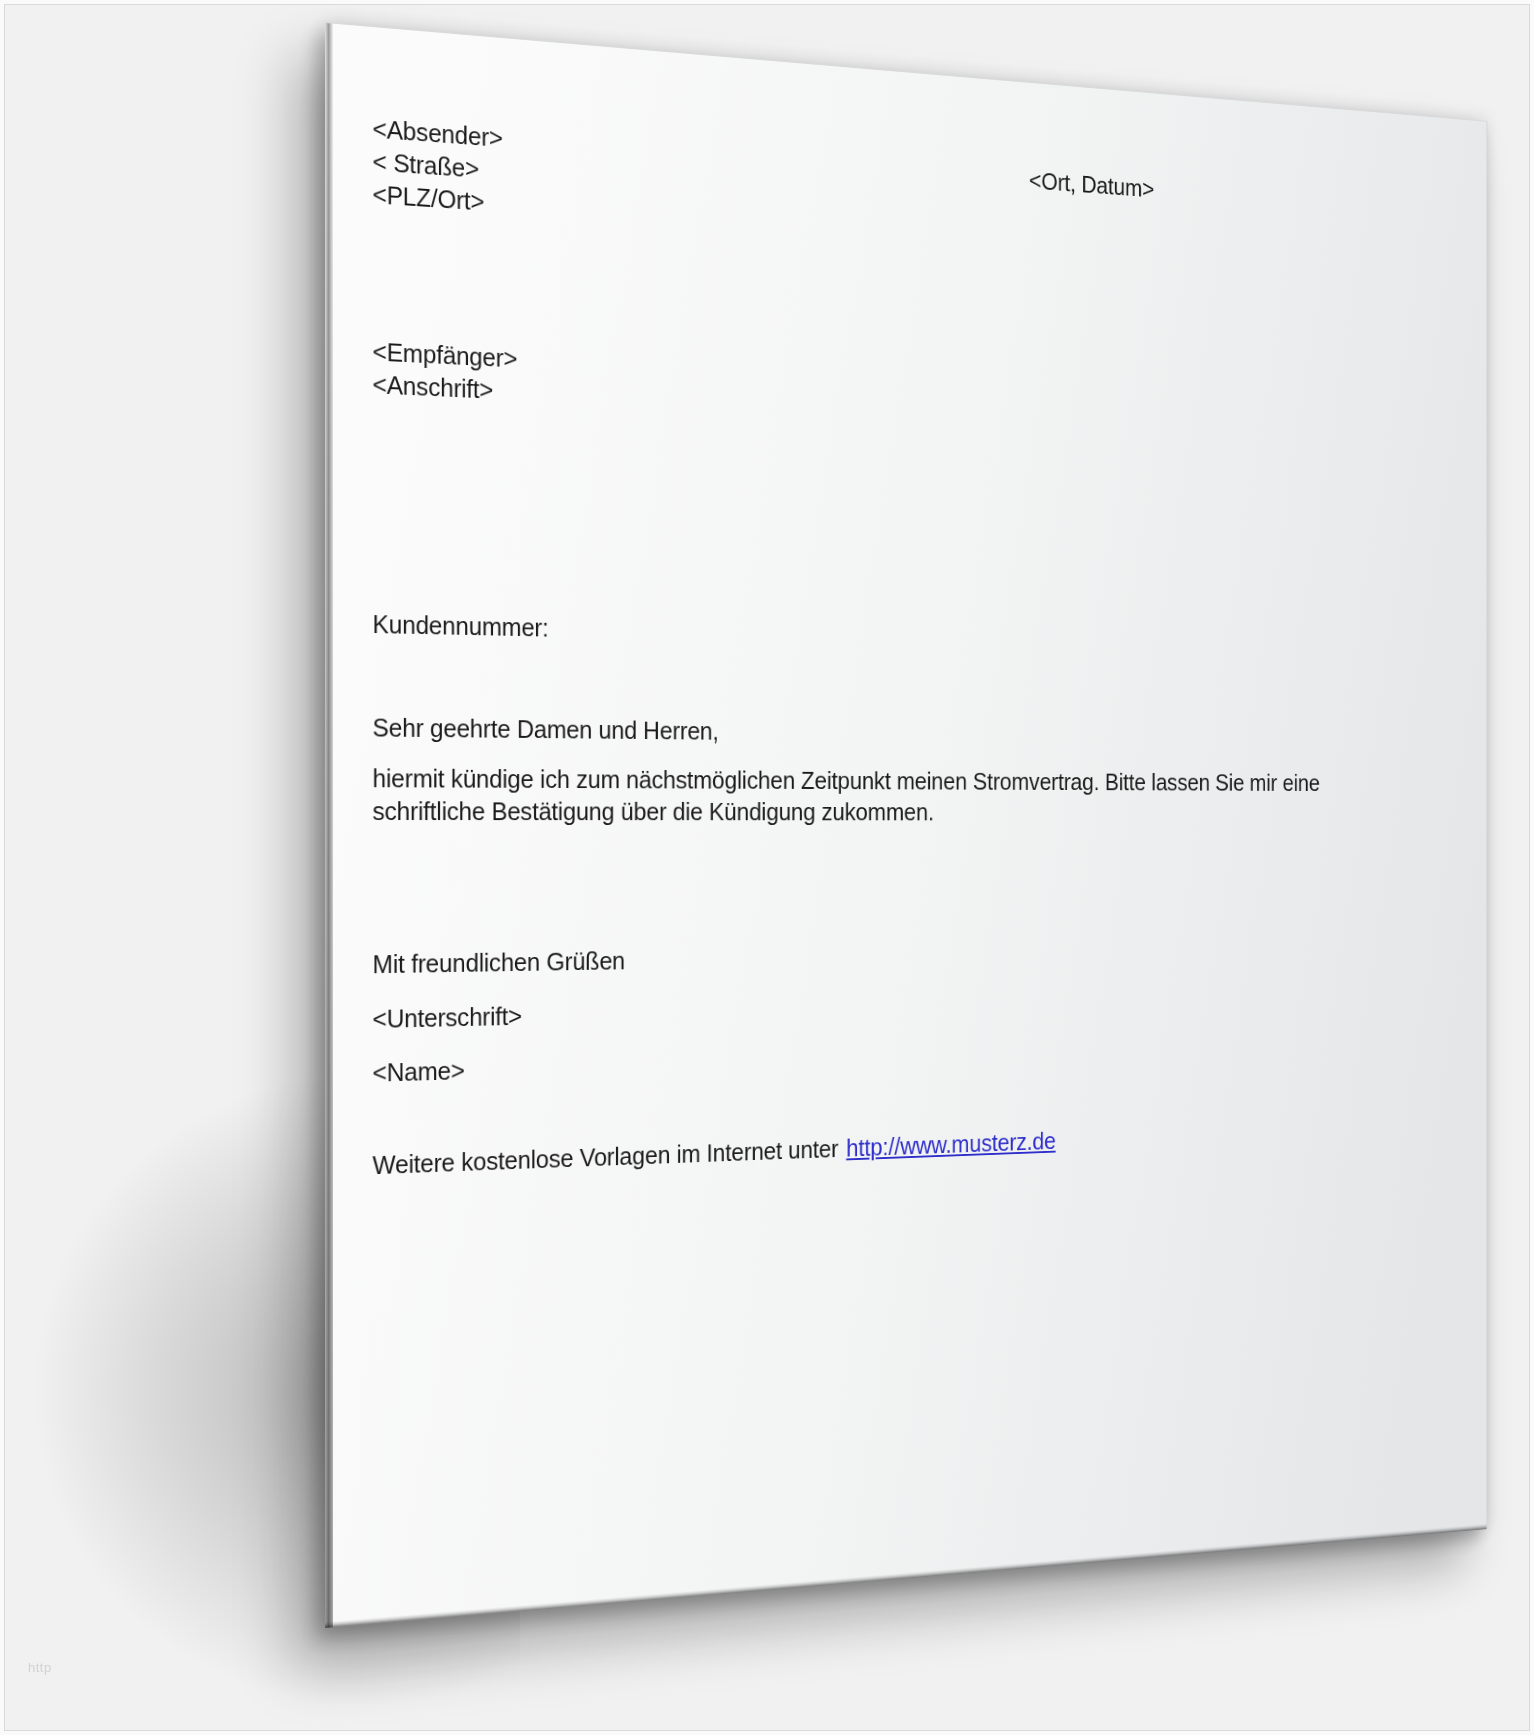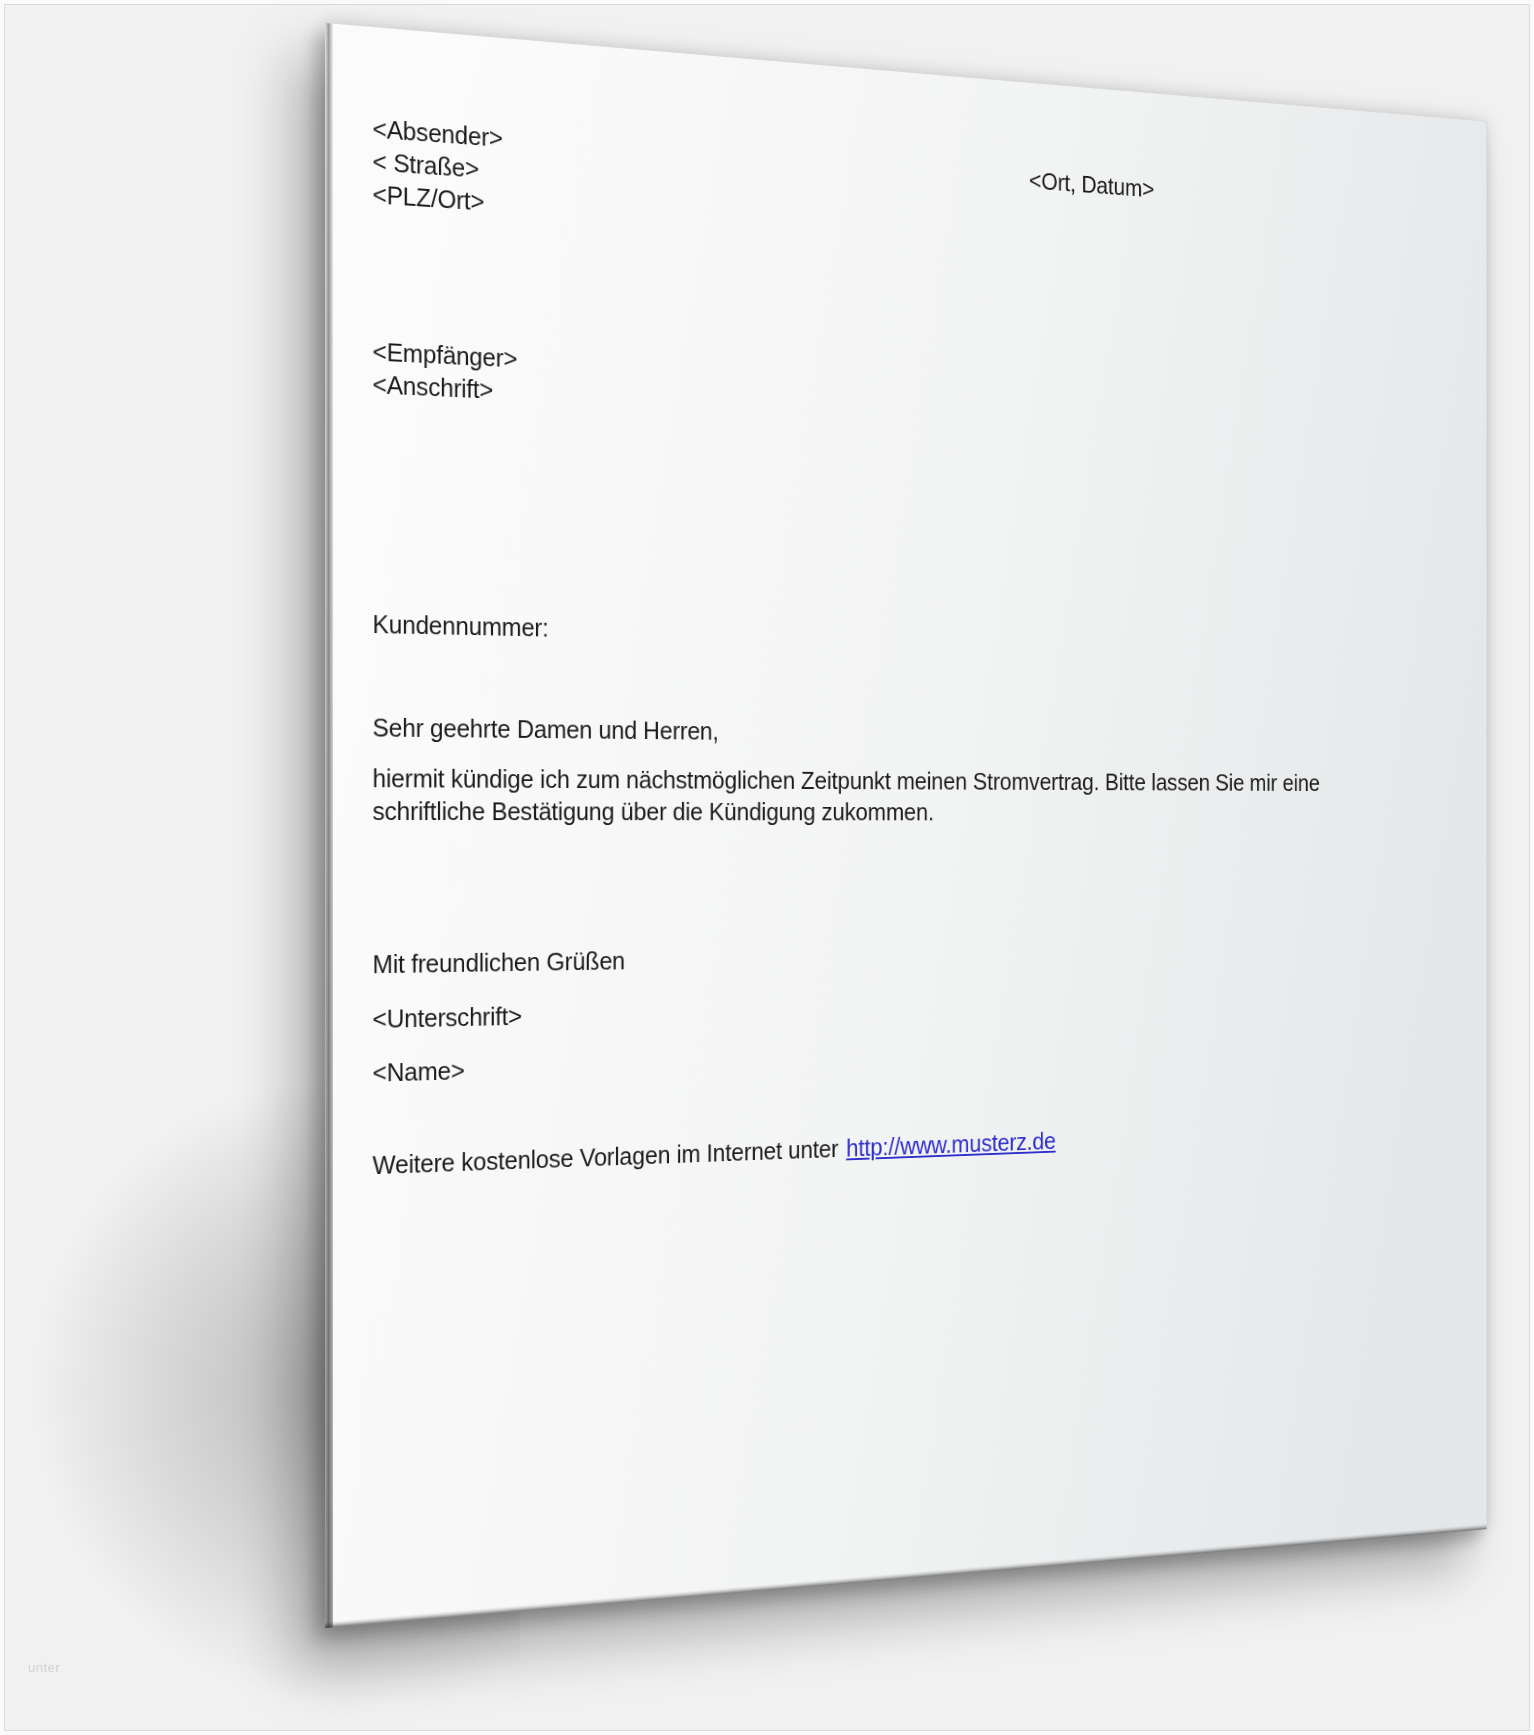--- a/index.html
+++ b/index.html
@@ -119,17 +119,17 @@
 
       <div class="name-line">&lt;Name&gt;</div>
 
       <div class="footer-line">
         <span>Weitere kostenlose Vorlagen im Internet unter</span><a class="footer-link">http://www.musterz.de</a>
       </div>
 
     </div>
   </div>
 
-  <div class="watermark">unter</div>
+  <div class="watermark">http</div>
 
   <div class="frame"></div>
 
 </div>
 
 </body></html>

